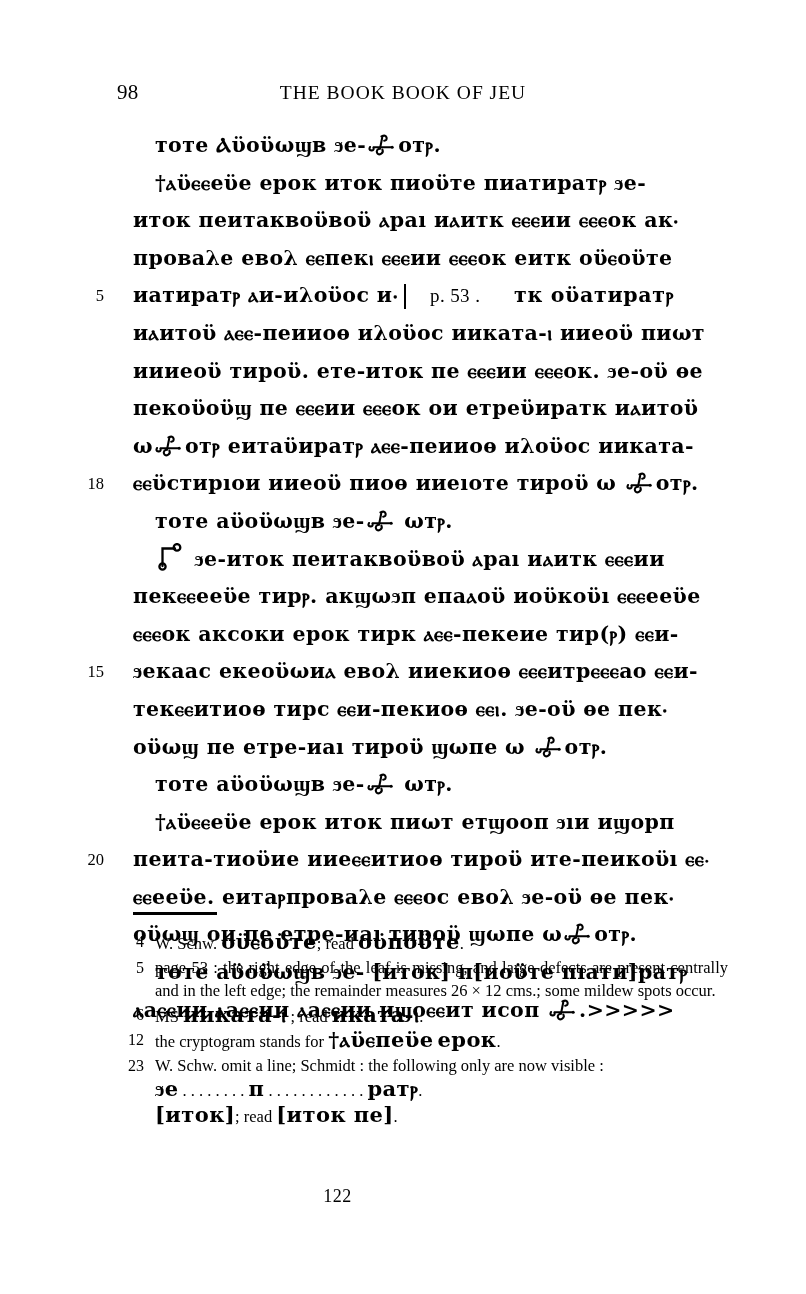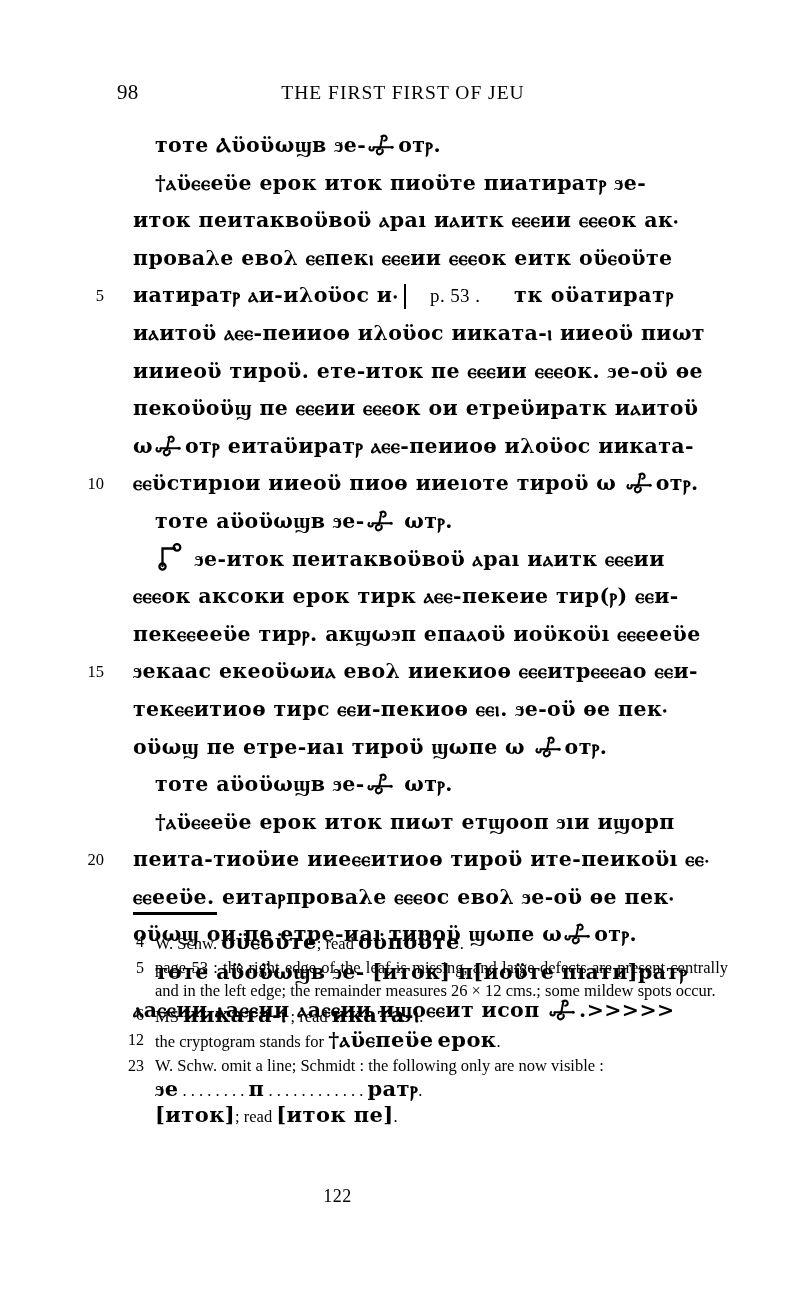--- a/index.html
+++ b/index.html
@@ -160,21 +160,21 @@
     letter-spacing: 0.5px;
   }
 
   .ovl { letter-spacing: 0.4px; }
 </style>
 </head>
 <body>
 
 <div class="running-head">
   <div class="folio-left">98</div>
-  <div class="head-title">THE FIRST FIRST OF JEU</div>
+  <div class="head-title">THE BOOK BOOK OF JEU</div>
 </div>
 
 <div class="body-block" id="body-block">
     <div class="tline">
       <div class="cop indent1"><span class="ovl">тоте  Ⲁϋоϋωϣв  ϧе-</span><svg width="30" height="24" viewBox="0 0 30 24" class="crypt">
           <g fill="none" stroke="#000" stroke-width="2.1" stroke-linecap="round">
             <path d="M3 14 q-1.6 3 1.4 3.4 q2.6 .3 2.2-2.6"></path>
             <path d="M6.6 14.2 L24 14.2"></path>
             <path d="M14.4 3.4 q4.6-2 5.2 1.4 q.5 2.6-2.4 2.9"></path>
             <path d="M15.2 4.6 L13 15.6"></path>
@@ -214,21 +214,21 @@
             <path d="M3 14 q-1.6 3 1.4 3.4 q2.6 .3 2.2-2.6"></path>
             <path d="M6.6 14.2 L24 14.2"></path>
             <path d="M14.4 3.4 q4.6-2 5.2 1.4 q.5 2.6-2.4 2.9"></path>
             <path d="M15.2 4.6 L13 15.6"></path>
             <path d="M13.2 15.2 q-4.3 1.4-3.2 4.4 q1.1 2.9 4.3 1 q2.3-1.4 1.1-4"></path>
             <circle cx="25.2" cy="14.2" r="1.5" fill="#000" stroke="none"></circle>
           </g>
         </svg><span class="ovl">отⲣ  еитаϋиратⲣ  ⲁⲉⲉ-пеииоѳ  иλоϋос  ииката-</span></div>
     </div>
     <div class="tline">
-      <div class="lnum">10</div>
+      <div class="lnum">18</div>
       <div class="cop flush"><span class="ovl">ⲉⲉϋстирıои  ииеоϋ  пиоѳ  ииеıоте  тироϋ  ω </span><svg width="30" height="24" viewBox="0 0 30 24" class="crypt">
           <g fill="none" stroke="#000" stroke-width="2.1" stroke-linecap="round">
             <path d="M3 14 q-1.6 3 1.4 3.4 q2.6 .3 2.2-2.6"></path>
             <path d="M6.6 14.2 L24 14.2"></path>
             <path d="M14.4 3.4 q4.6-2 5.2 1.4 q.5 2.6-2.4 2.9"></path>
             <path d="M15.2 4.6 L13 15.6"></path>
             <path d="M13.2 15.2 q-4.3 1.4-3.2 4.4 q1.1 2.9 4.3 1 q2.3-1.4 1.1-4"></path>
             <circle cx="25.2" cy="14.2" r="1.5" fill="#000" stroke="none"></circle>
           </g>
         </svg><span class="ovl">отⲣ.</span></div>
@@ -248,24 +248,24 @@
     <div class="tline">
       <div class="cop indent1"><svg width="30" height="28" viewBox="0 0 30 28" class="crypt">
           <g fill="none" stroke="#000" stroke-width="2.3" stroke-linecap="round">
             <path d="M6.5 23 L6.5 5.5 L19 5.5"></path>
             <circle cx="6.5" cy="23.5" r="3.1"></circle>
             <circle cx="21" cy="4.4" r="3.3"></circle>
           </g>
         </svg><span class="ovl">  ϧе-иток  пеитаквоϋвоϋ  ⲁраı  иⲁитк  ⲉⲉⲉии</span></div>
     </div>
     <div class="tline">
+      <div class="cop flush"><span class="ovl">пекⲉⲉееϋе тирⲣ.  акϣωϧп епаⲁоϋ  иоϋкоϋı ⲉⲉⲉееϋе</span></div>
+    </div>
+    <div class="tline">
       <div class="cop flush"><span class="ovl">ⲉⲉⲉок  аксоки  ерок  тирк   ⲁⲉⲉ-пекеие  тир(ⲣ)  ⲉⲉи-</span></div>
-    </div>
-    <div class="tline">
-      <div class="cop flush"><span class="ovl">пекⲉⲉееϋе тирⲣ.  акϣωϧп епаⲁоϋ  иоϋкоϋı ⲉⲉⲉееϋе</span></div>
     </div>
     <div class="tline">
       <div class="lnum">15</div>
       <div class="cop flush"><span class="ovl">ϧекаас  екеоϋωиⲁ  евоλ  ииекиоѳ  ⲉⲉⲉитрⲉⲉⲉао  ⲉⲉи-</span></div>
     </div>
     <div class="tline">
       <div class="cop flush"><span class="ovl">текⲉⲉитиоѳ  тирс  ⲉⲉи-пекиоѳ  ⲉⲉⲓ.   ϧе-оϋ  ѳе  пек‧</span></div>
     </div>
     <div class="tline">
       <div class="cop flush"><span class="ovl">оϋωϣ  пе  етре-иаı  тироϋ  ϣωпе  ω </span><svg width="30" height="24" viewBox="0 0 30 24" class="crypt">

